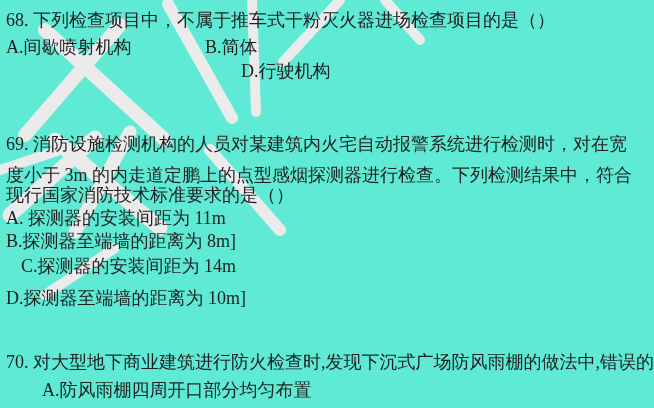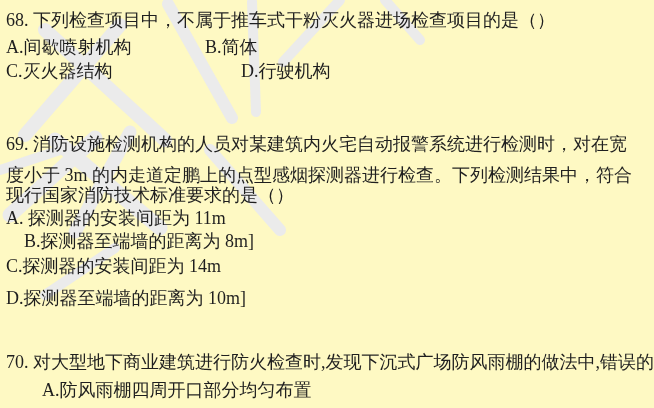--- a/index.html
+++ b/index.html
@@ -4,21 +4,21 @@
 <style>
   html, body {
     margin: 0;
     padding: 0;
     background: #ffffff;
   }
   .page {
     position: relative;
     width: 654px;
     height: 408px;
-    background: #fef9c3;
+    background: #5eead4;
     overflow: hidden;
     font-family: "Liberation Serif", "DejaVu Serif", serif;
     color: #1f1f1f;
   }
   .watermark-layer {
     position: absolute;
     left: 0;
     top: 0;
     z-index: 0;
     pointer-events: none;
@@ -61,28 +61,27 @@
       <line x1="45" y1="295" x2="115" y2="248" stroke-width="10"></line>
       <line x1="210" y1="150" x2="280" y2="230" stroke-width="12"></line>
     </g>
   </svg>
 
   <div class="text-layer">
 
     <div class="line" style="top:10px; left:6px;">68.  下列检查项目中，不属于推车式干粉灭火器进场检查项目的是（）</div>
     <div class="line opt-68" style="top:37px;">A.间歇喷射机构</div>
     <div class="line col-b" style="top:37px;">B.简体</div>
-    <div class="line opt-68" style="top:61px;">C.灭火器结构</div>
     <div class="line col-b" style="top:61px;margin-left:36px;">D.行驶机构</div>
 
     <div class="line" style="top:134px; left:6px;">69.  消防设施检测机构的人员对某建筑内火宅自动报警系统进行检测时，对在宽</div>
     <div class="line" style="top:165px; left:6px;">度小于 3m 的内走道定鹏上的点型感烟探测器进行检查。下列检测结果中，符合</div>
     <div class="line" style="top:185px; left:6px;">现行国家消防技术标准要求的是（）</div>
     <div class="line" style="top:208px; left:6px;">A. 探测器的安装间距为 11m</div>
-    <div class="line" style="top:231px; left:6px;margin-left:18px;">B.探测器至端墙的距离为 8m]</div>
-    <div class="line" style="top:256px; left:6px;font-family:Liberation Serif, serif;">C.探测器的安装间距为 14m</div>
+    <div class="line" style="top:231px; left:6px;">B.探测器至端墙的距离为 8m]</div>
+    <div class="line" style="top:256px; left:21px;font-family:Liberation Serif, serif;">C.探测器的安装间距为 14m</div>
     <div class="line" style="top:288px; left:6px;">D.探测器至端墙的距离为 10m]</div>
 
     <div class="line" style="top:352px; left:6px;">70.  对大型地下商业建筑进行防火检查时,发现下沉式广场防风雨棚的做法中,错误的是（）</div>
     <div class="line" style="top:380px; left:6px;margin-left:36px;">A.防风雨棚四周开口部分均匀布置</div>
 
   </div>
 </div>
 
 </body></html>

